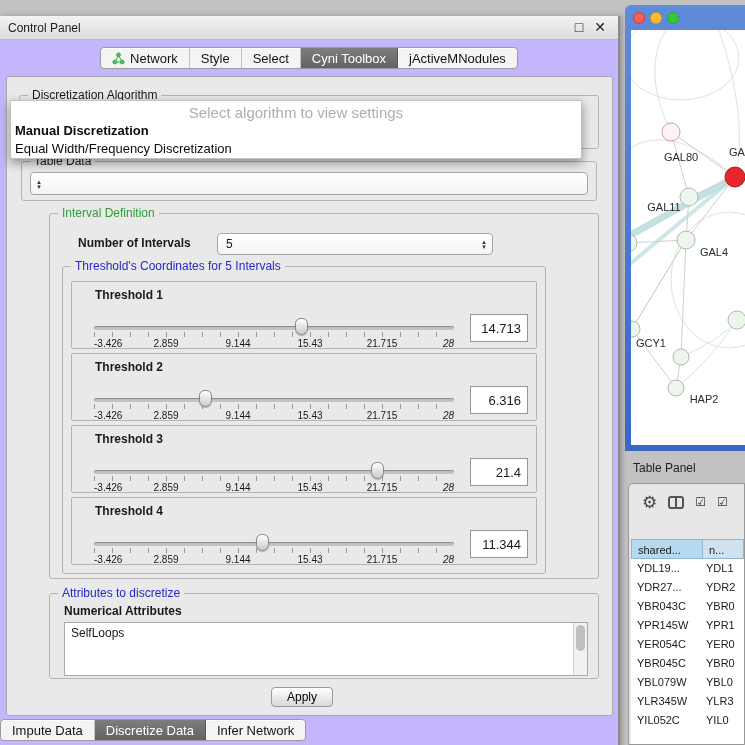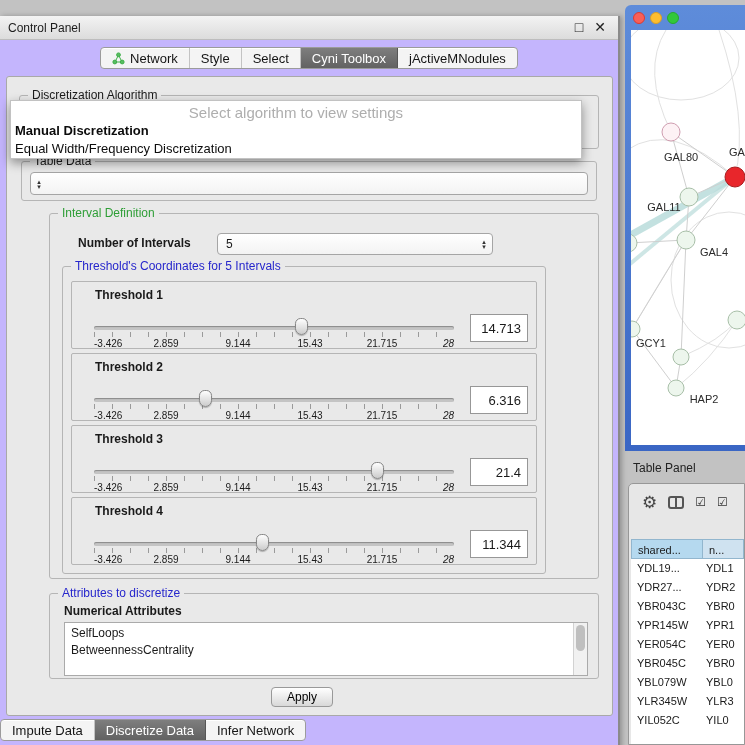--- a/index.html
+++ b/index.html
@@ -286,21 +286,20 @@
         </div>
       </div>
     </div>
 
     <div class="group attr-group">
       <span class="group-label blue">Attributes to discretize</span>
       <span class="attr-title">Numerical Attributes</span>
       <div class="listbox">
         <div class="pad-top"></div>
         <div class="list-item">SelfLoops</div>
-        <div class="list-item">BetweennessCentrality</div>
         <div class="vscroll">
           <div class="vthumb"></div>
         </div>
       </div>
     </div>
 
     <button class="apply-btn">Apply</button>
   </div>
 
   <div class="bottom-tabbar">

